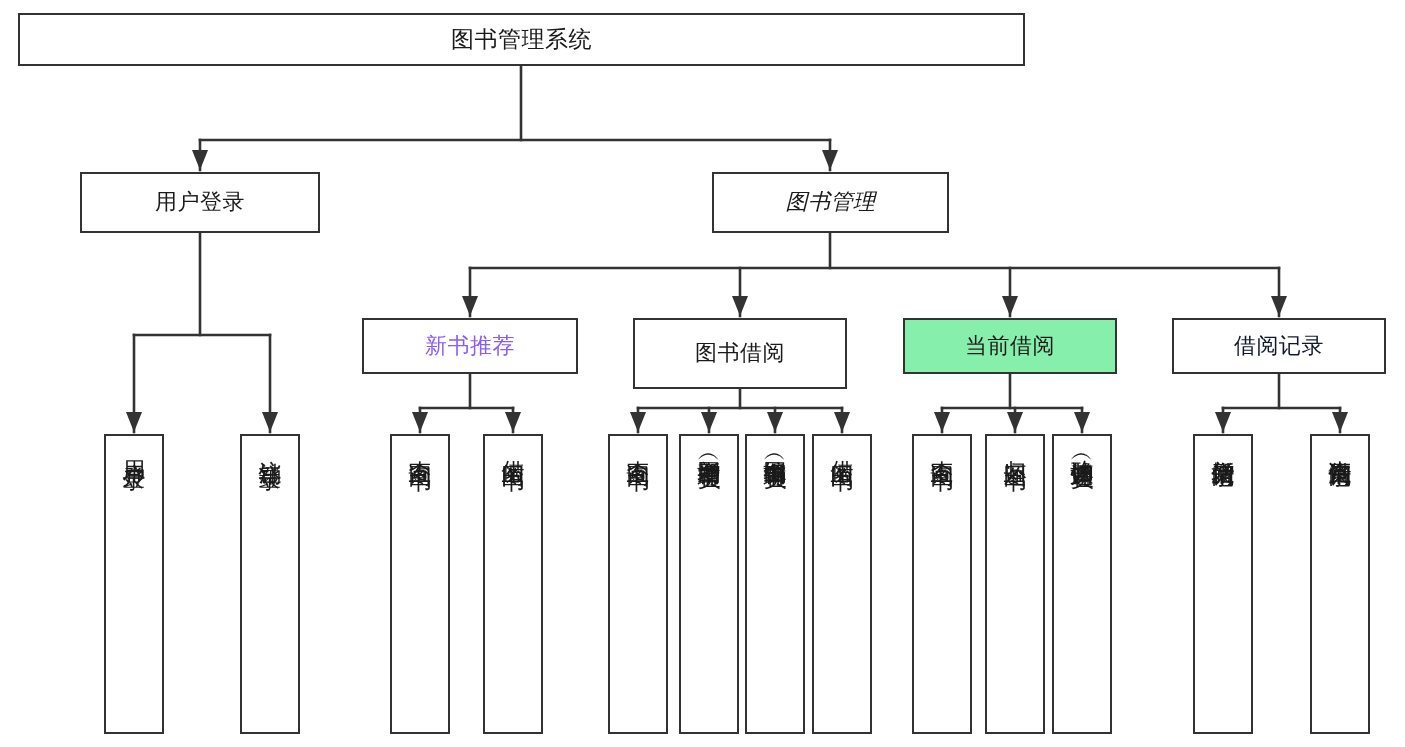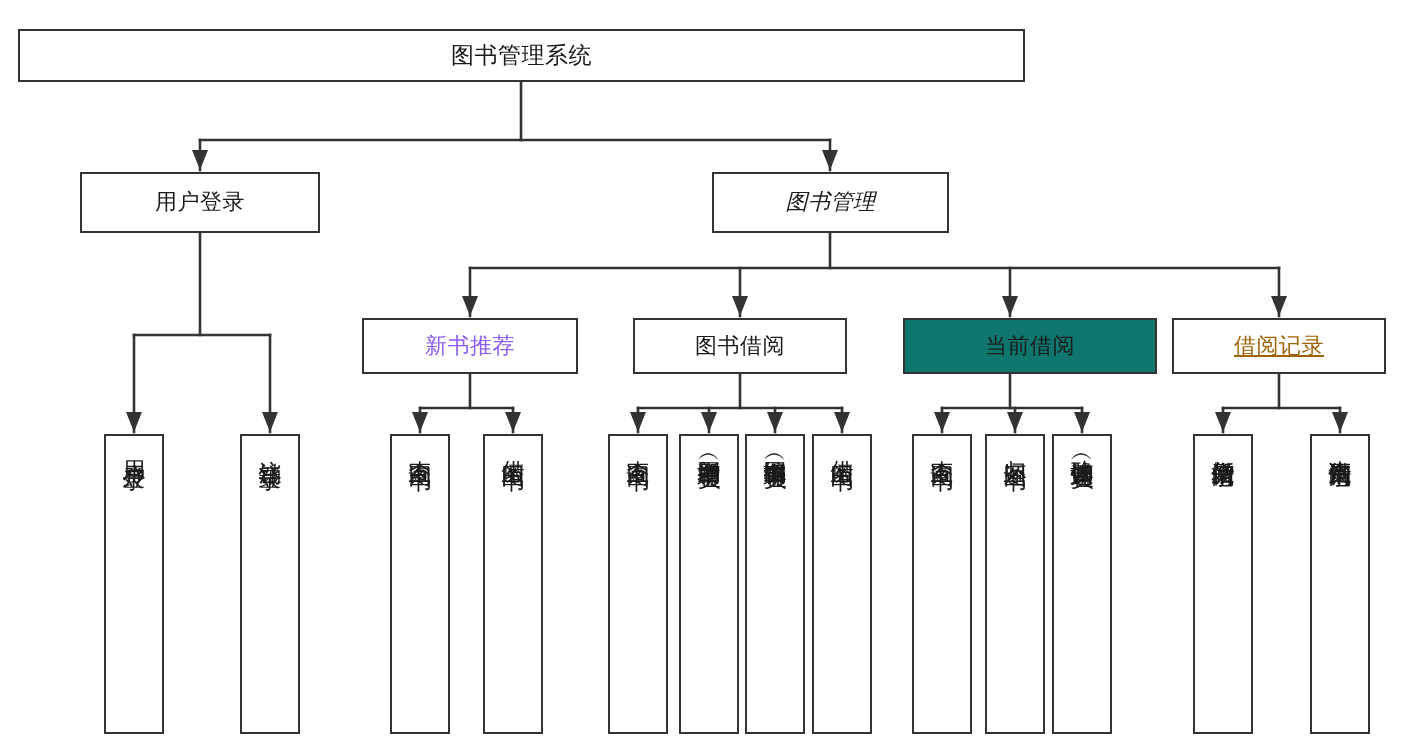--- a/index.html
+++ b/index.html
@@ -130,40 +130,40 @@
       <polygon points="1074,412 1090,412 1082,432" fill="#333333"></polygon>
       <line x1="1279" y1="374" x2="1279" y2="408" stroke="#333333" stroke-width="2.6" stroke-linecap="square"></line>
       <line x1="1223" y1="408" x2="1340" y2="408" stroke="#333333" stroke-width="2.6" stroke-linecap="square"></line>
       <line x1="1223" y1="408" x2="1223" y2="432" stroke="#333333" stroke-width="2.6" stroke-linecap="square"></line>
       <polygon points="1215,412 1231,412 1223,432" fill="#333333"></polygon>
       <line x1="1340" y1="408" x2="1340" y2="432" stroke="#333333" stroke-width="2.6" stroke-linecap="square"></line>
       <polygon points="1332,412 1348,412 1340,432" fill="#333333"></polygon>
     </svg>
 
   <div id="nodes-layer">
-      <div class="node horiz root" style="left: 18px; top: 13px; width: 1007px; height: 53px; border-color: rgb(51, 51, 51); background: rgb(255, 255, 255); margin-top: 16px;">
+      <div class="node horiz root" style="left: 18px; top: 13px; width: 1007px; height: 53px; border-color: rgb(51, 51, 51); background: rgb(255, 255, 255);">
         <span class="label" style="color: rgb(26, 26, 26);">图书管理系统</span>
       </div>
       <div class="node horiz" style="left: 80px; top: 172px; width: 240px; height: 61px; border-color: rgb(51, 51, 51); background: rgb(255, 255, 255);">
         <span class="label" style="color: rgb(26, 26, 26);">用户登录</span>
       </div>
       <div class="node horiz" style="left: 712px; top: 172px; width: 237px; height: 61px; border-color: rgb(51, 51, 51); background: rgb(255, 255, 255);">
         <span class="label" style="color: rgb(26, 26, 26); font-style: italic;">图书管理</span>
       </div>
       <div class="node horiz" style="left: 362px; top: 318px; width: 216px; height: 56px; border-color: rgb(51, 51, 51); background: rgb(255, 255, 255);">
         <span class="label" style="color: #8b5cf6;">新书推荐</span>
       </div>
-      <div class="node horiz" style="left: 633px; top: 318px; width: 214px; height: 56px; border-color: rgb(51, 51, 51); background: rgb(255, 255, 255);">
+      <div class="node horiz" style="left: 633px; top: 318px; width: 214px; height: 71px; border-color: rgb(51, 51, 51); background: rgb(255, 255, 255);">
         <span class="label" style="color: rgb(26, 26, 26);">图书借阅</span>
       </div>
-      <div class="node horiz" style="left: 903px; top: 318px; width: 254px; height: 56px; border-color: rgb(51, 51, 51); background: #0f766e;">
+      <div class="node horiz" style="left: 903px; top: 318px; width: 214px; height: 56px; border-color: rgb(51, 51, 51); background: #86efac;">
         <span class="label" style="color: rgb(26, 26, 26);">当前借阅</span>
       </div>
       <div class="node horiz" style="left: 1172px; top: 318px; width: 214px; height: 56px; border-color: rgb(51, 51, 51); background: rgb(255, 255, 255);">
-        <span class="label" style="color: #a16207; text-decoration: underline;">借阅记录</span>
+        <span class="label" style="color: #0f172a;">借阅记录</span>
       </div>
       <div class="node vert" style="left: 104px; top: 434px; width: 60px; height: 300px; border-color: rgb(51, 51, 51); background: rgb(255, 255, 255);">
         <span class="label" style="color: rgb(26, 26, 26);">用户登录</span>
       </div>
       <div class="node vert" style="left: 240px; top: 434px; width: 60px; height: 300px; border-color: rgb(51, 51, 51); background: rgb(255, 255, 255);">
         <span class="label" style="color: rgb(26, 26, 26);">注销登录</span>
       </div>
       <div class="node vert" style="left: 390px; top: 434px; width: 60px; height: 300px; border-color: rgb(51, 51, 51); background: rgb(255, 255, 255);">
         <span class="label" style="color: rgb(26, 26, 26);">查询图书</span>
       </div>

